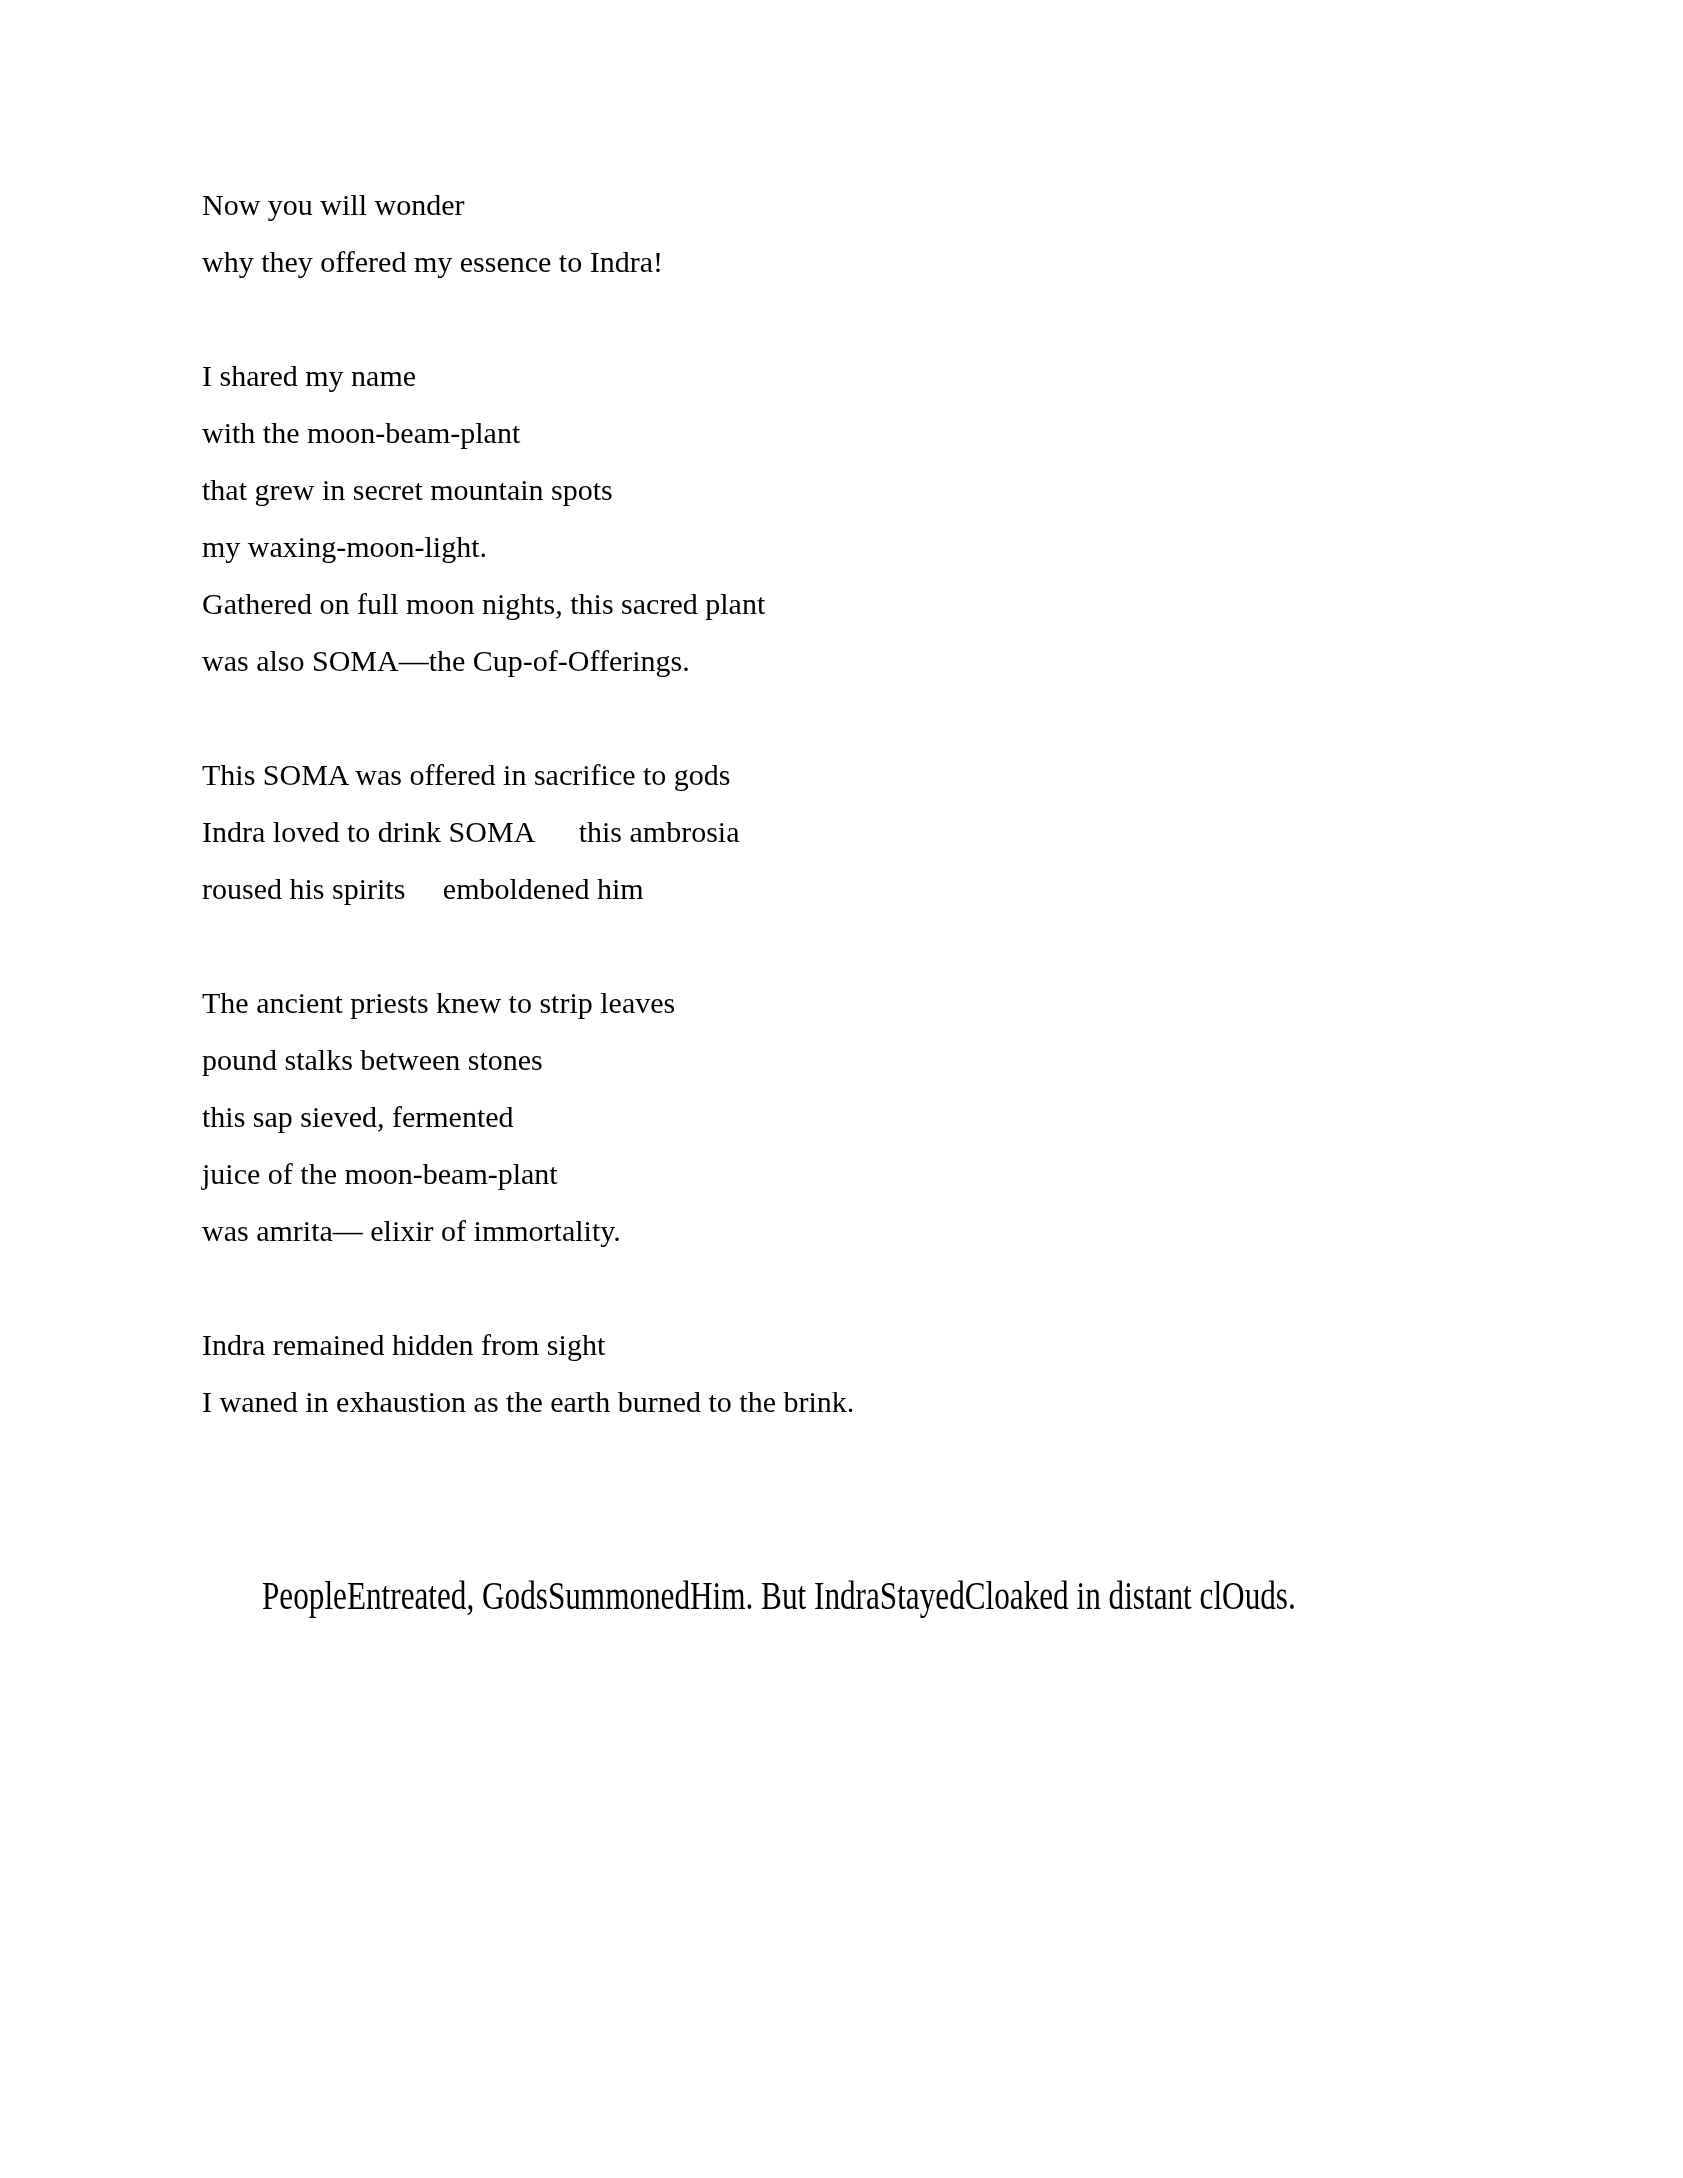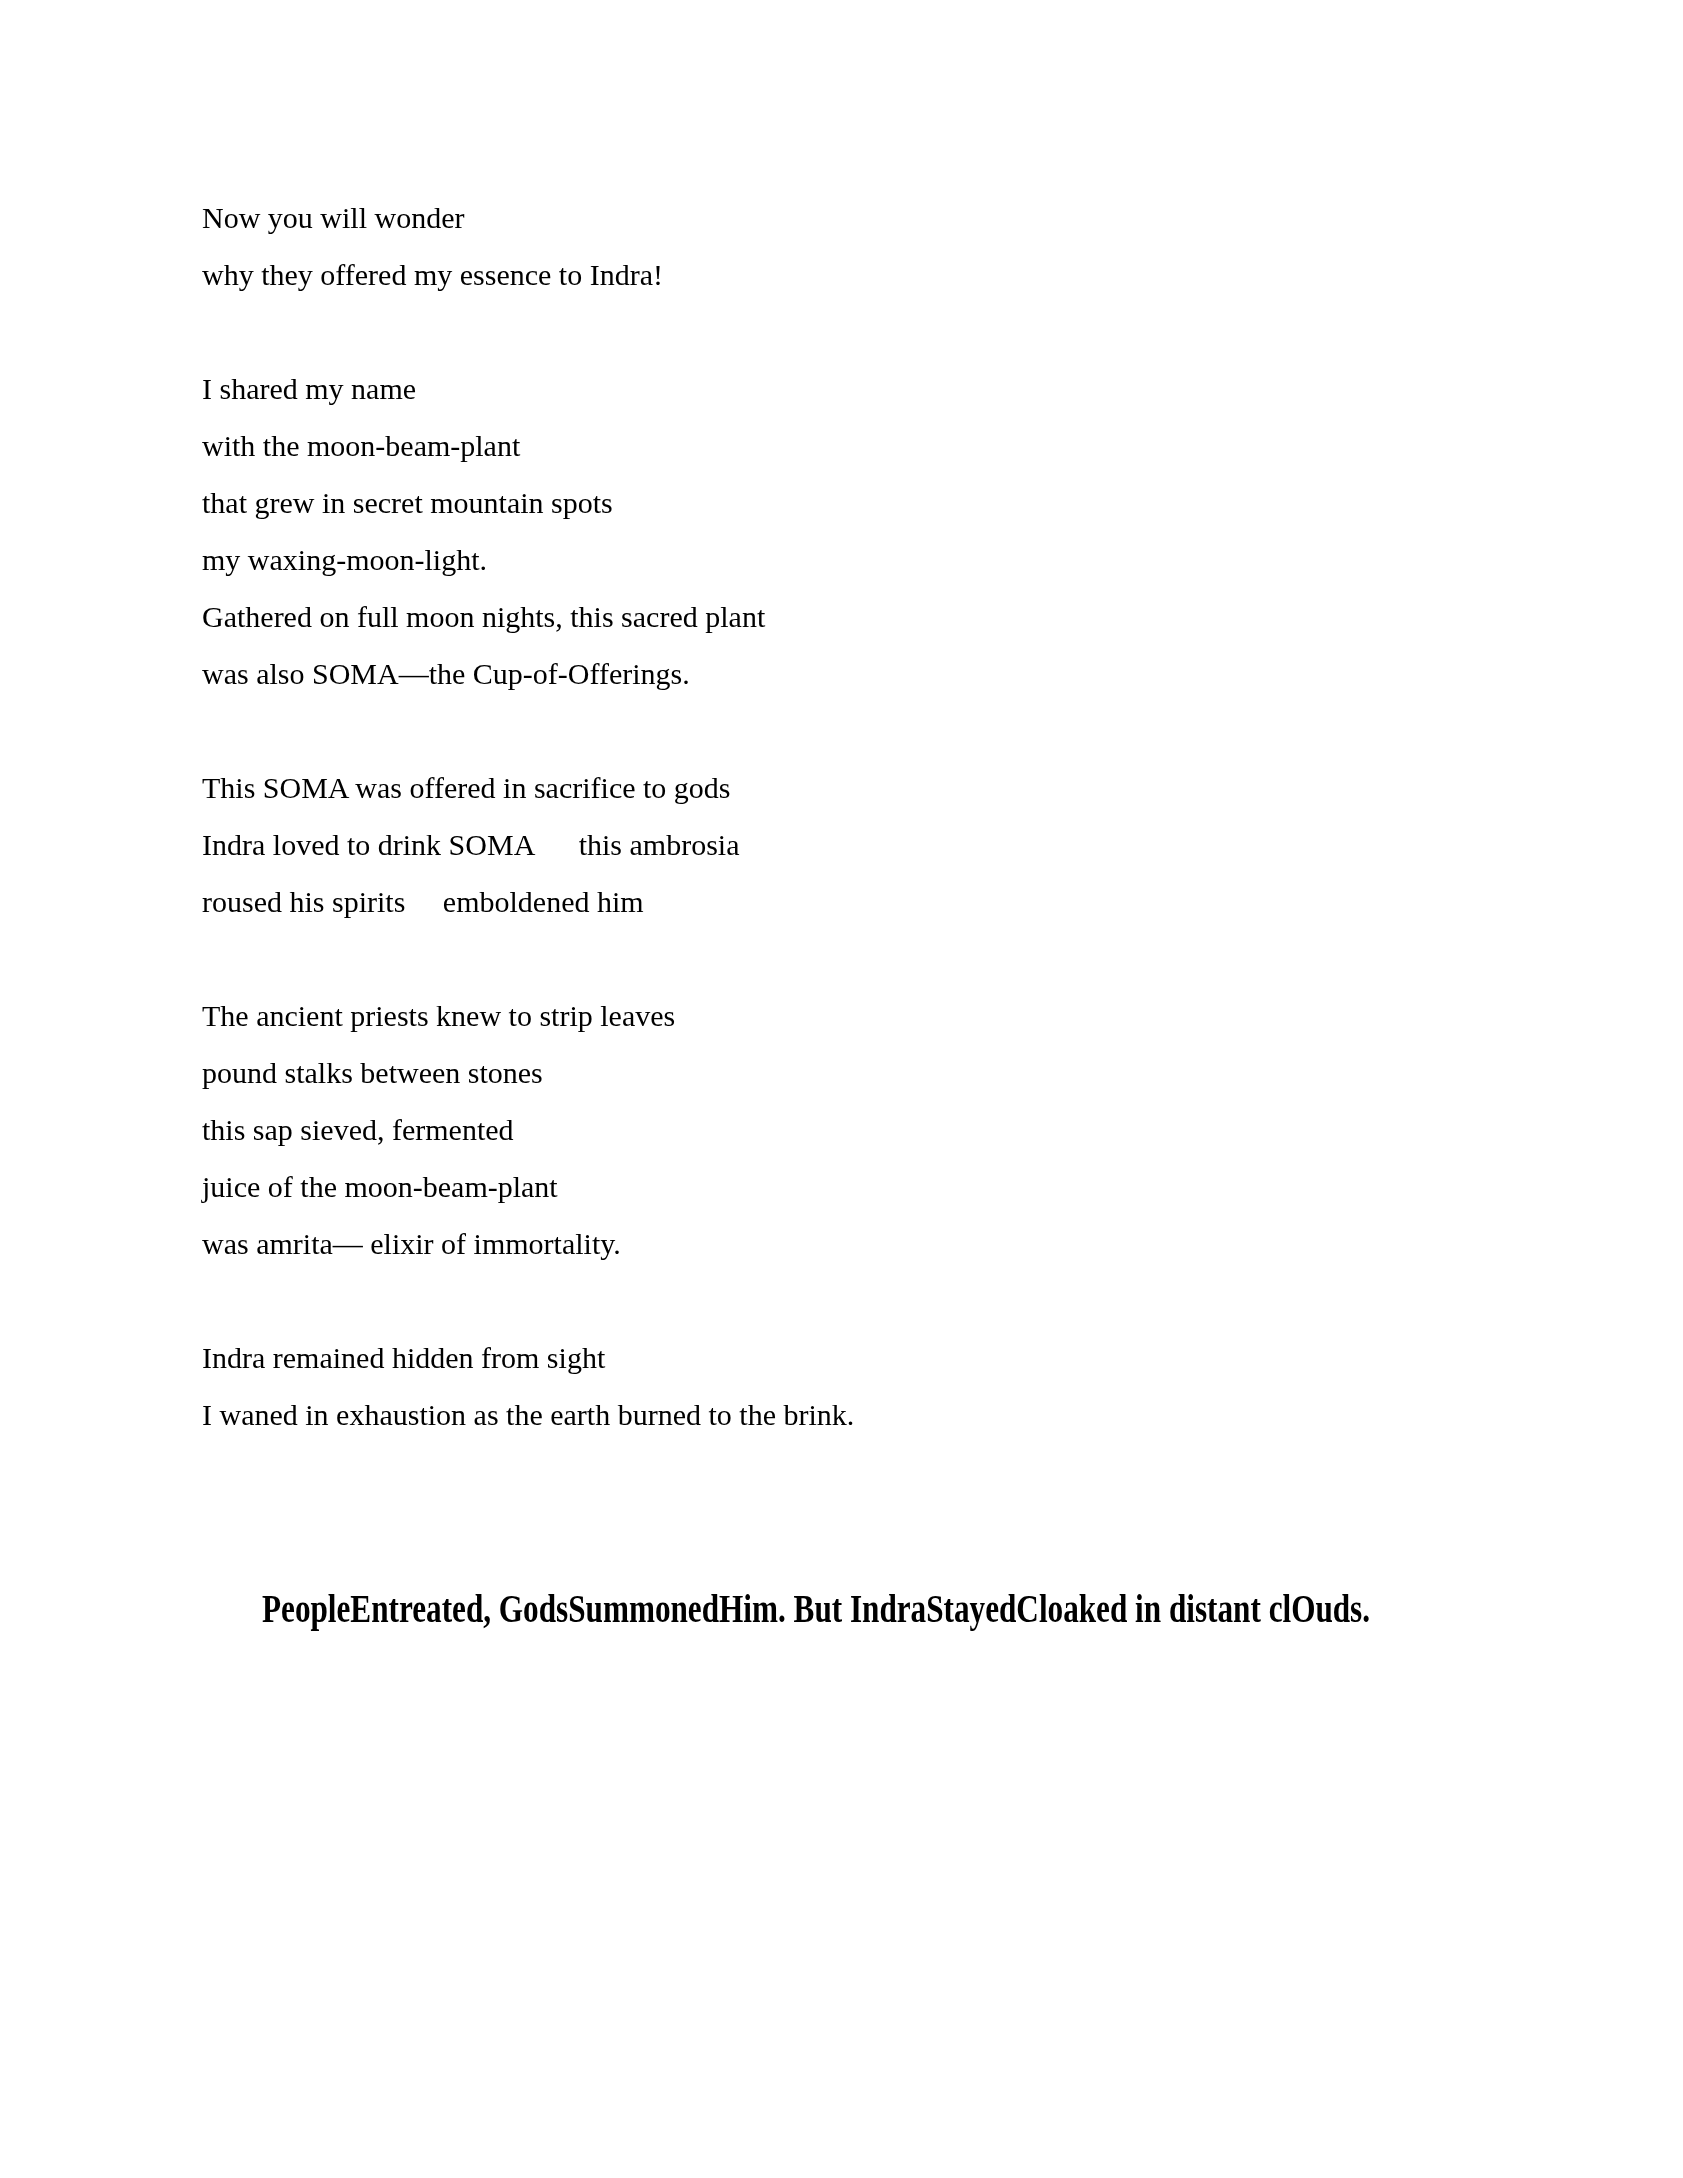--- a/index.html
+++ b/index.html
@@ -12,37 +12,37 @@
     width: 1683px;
     height: 2178px;
     background: #ffffff;
     color: #000000;
     font-family: "Liberation Serif", "DejaVu Serif", serif;
     overflow: hidden;
   }
   .poem {
     position: absolute;
     left: 202px;
-    top: 189px;
+    top: 176px;
     width: 1386px;
   }
   .stanza {
     margin: 0 0 57px 0;
   }
   .line {
     font-size: 30px;
     line-height: 57px;
     white-space: pre;
     color: #000000;
   }
   .closing-line {
     margin-top: 77px;
     font-size: 40px;
     line-height: 59px;
-    font-weight: bold;
+    font-weight: normal;
     white-space: pre;
   }
   .closing-line .condensed {
     display: inline-block;
     transform: scaleX(0.78);
     transform-origin: 0 50%;
   }
 </style>
 </head>
 <body>

